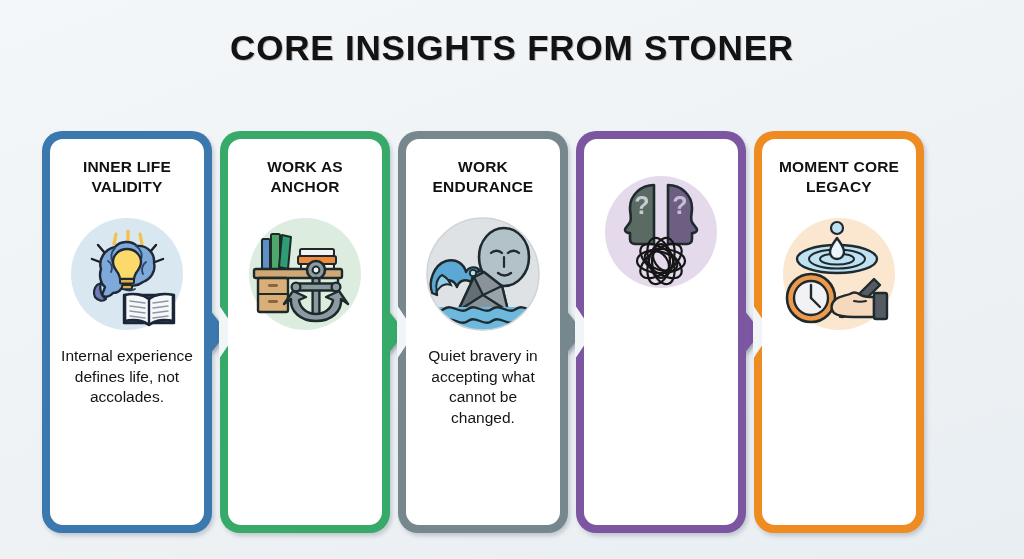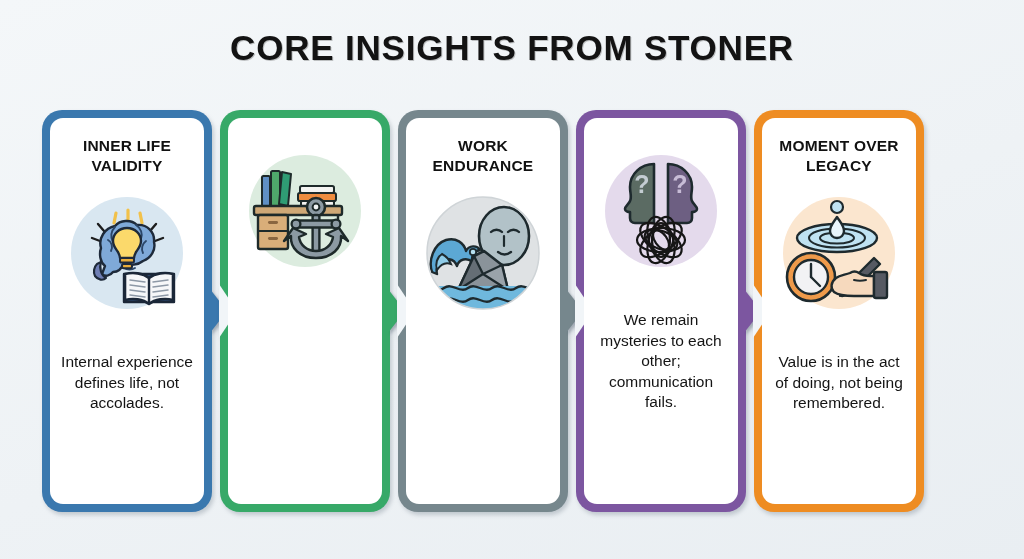--- a/index.html
+++ b/index.html
@@ -30,21 +30,21 @@
     font-size: 35px;
     font-weight: bold;
     letter-spacing: 0.8px;
     color: #131313;
     text-shadow: 1px 1px 0 rgba(0,0,0,0.22);
   }
 
   
   .cards {
     position: absolute;
-    top: 110px;
+    top: 131px;
     left: 42px;
     width: 944px;
     height: 402px;
     display: flex;
     flex-direction: row;
     gap: 8px;
   }
 
   .card {
     position: relative;
@@ -110,21 +110,21 @@
     margin-top: 16px;
     width: 118px;
     height: 118px;
     display: flex;
     align-items: center;
     justify-content: center;
   }
   .icon-wrap svg { display: block; }
 
   .card-text {
-    margin-top: 40px;
+    margin-top: 13px;
     font-size: 15.5px;
     line-height: 1.33;
     text-align: center;
     color: #141414;
     padding: 0 2px;
   }
 </style>
 </head>
 <body>
 
@@ -185,20 +185,21 @@
           </svg>
         </div>
         <div class="card-text">Internal experience defines life, not accolades.</div>
       </div>
       <div class="chevron"></div>
     </div>
 
     <div class="card" style="--accent:#37a968">
       <div class="notch"></div>
       <div class="card-inner">
+        <div class="card-title">WORK AS ANCHOR</div>
         <div class="icon-wrap">
           <svg width="118" height="118" viewBox="0 0 118 118">
             <circle cx="59" cy="59" r="56" fill="#dcecdf"></circle>
 
             <rect x="16" y="24" width="8" height="30" rx="1.5" fill="#5f8fc4" stroke="#1e2a2a" stroke-width="2"></rect>
             <rect x="25" y="19" width="9" height="35" rx="1.5" fill="#4fa86b" stroke="#1e2a2a" stroke-width="2"></rect>
             <path d="M36 20l9 2-3 32-9-2z" fill="#2f9c74" stroke="#1e2a2a" stroke-width="2" stroke-linejoin="round"></path>
 
             <rect x="54" y="34" width="34" height="7" rx="1.8" fill="#f4f4f2" stroke="#1e2a2a" stroke-width="2"></rect>
             <rect x="52" y="41" width="38" height="8" rx="1.8" fill="#ef8c3f" stroke="#1e2a2a" stroke-width="2"></rect>
@@ -256,20 +257,21 @@
 
               <path d="M-4 92h126v30H-4z" fill="#6fb8dd"></path>
               <g stroke="#1e2a2e" stroke-width="2.3" fill="none" stroke-linecap="round">
                 <path d="M-4 94c8-6 16 6 24 0s16 6 24 0 16 6 24 0 16 6 24 0 16 6 24 0"></path>
                 <path d="M-4 106c8-6 16 6 24 0s16 6 24 0 16 6 24 0 16 6 24 0 16 6 24 0"></path>
               </g>
             </g>
             <circle cx="59" cy="59" r="56" fill="none" stroke="#cfd4d7" stroke-width="1.5"></circle>
           </svg>
         </div>
+        <div class="card-text">Quiet bravery in accepting what cannot be changed.</div>
       </div>
       <div class="chevron"></div>
     </div>
 
     <div class="card" style="--accent:#7c56a0">
       <div class="notch"></div>
       <div class="card-inner">
         <div class="icon-wrap">
           <svg width="118" height="118" viewBox="0 0 118 118">
             <circle cx="59" cy="59" r="56" fill="#e4daec"></circle>
@@ -285,29 +287,28 @@
               <ellipse cx="59" cy="88" rx="24" ry="12" transform="rotate(36 59 88)"></ellipse>
               <ellipse cx="59" cy="88" rx="24" ry="12" transform="rotate(72 59 88)"></ellipse>
               <ellipse cx="59" cy="88" rx="24" ry="12" transform="rotate(108 59 88)"></ellipse>
               <ellipse cx="59" cy="88" rx="24" ry="12" transform="rotate(144 59 88)"></ellipse>
               <ellipse cx="59" cy="88" rx="17" ry="9" transform="rotate(20 59 88)"></ellipse>
               <ellipse cx="59" cy="88" rx="17" ry="9" transform="rotate(90 59 88)"></ellipse>
               <ellipse cx="59" cy="88" rx="11" ry="6" transform="rotate(55 59 88)"></ellipse>
             </g>
           </svg>
         </div>
-        <div class="card-text">We remain mysteries to each other; communication fails.</div>
       </div>
       <div class="chevron"></div>
     </div>
 
     <div class="card" style="--accent:#ee8c22">
       <div class="notch"></div>
       <div class="card-inner">
-        <div class="card-title">MOMENT OVER LEGACY</div>
+        <div class="card-title">MOMENT CORE LEGACY</div>
         <div class="icon-wrap">
           <svg width="118" height="118" viewBox="0 0 118 118">
             <circle cx="59" cy="59" r="56" fill="#fbe6cf"></circle>
 
             <circle cx="57" cy="13" r="6" fill="#bfe2f2" stroke="#1e2a2e" stroke-width="2.2"></circle>
 
             <ellipse cx="57" cy="44" rx="40" ry="14" fill="#bfe2f2" stroke="#1e2a2e" stroke-width="2.4"></ellipse>
             <ellipse cx="57" cy="44" rx="28" ry="9.5" fill="none" stroke="#1e2a2e" stroke-width="2"></ellipse>
             <ellipse cx="57" cy="44" rx="17" ry="5.6" fill="none" stroke="#1e2a2e" stroke-width="2"></ellipse>
 
@@ -318,18 +319,17 @@
             <line x1="31" y1="83" x2="31" y2="70" stroke="#1e2a2e" stroke-width="2.4" stroke-linecap="round"></line>
             <line x1="31" y1="83" x2="40" y2="92" stroke="#1e2a2e" stroke-width="2.4" stroke-linecap="round"></line>
 
             <path d="M94 64l6 6-30 30-8 2 2-8z" fill="#565a63" stroke="#1e2a2e" stroke-width="2.4" stroke-linejoin="round"></path>
             <path d="M62 94l-2 8 8-2z" fill="#2c2f35" stroke="#1e2a2e" stroke-width="2.2" stroke-linejoin="round"></path>
             <path d="M70 79c-5 2-10 2-14 5-5 4-6 10-2 14 4 3 12 4 20 4h20V82H90c-4 0-8-1-11-3-3-2-6-2-9 0z" fill="#f6d9bd" stroke="#1e2a2e" stroke-width="2.4" stroke-linejoin="round"></path>
             <path d="M74 86c4 1 8 1 12 0" stroke="#1e2a2e" stroke-width="2" fill="none" stroke-linecap="round"></path>
             <rect x="94" y="78" width="13" height="26" rx="2" fill="#565a63" stroke="#1e2a2e" stroke-width="2.4"></rect>
           </svg>
         </div>
-        <div class="card-text">Value is in the act of doing, not being remembered.</div>
       </div>
     </div>
 
   </div>
 </div>
 
 </body></html>

